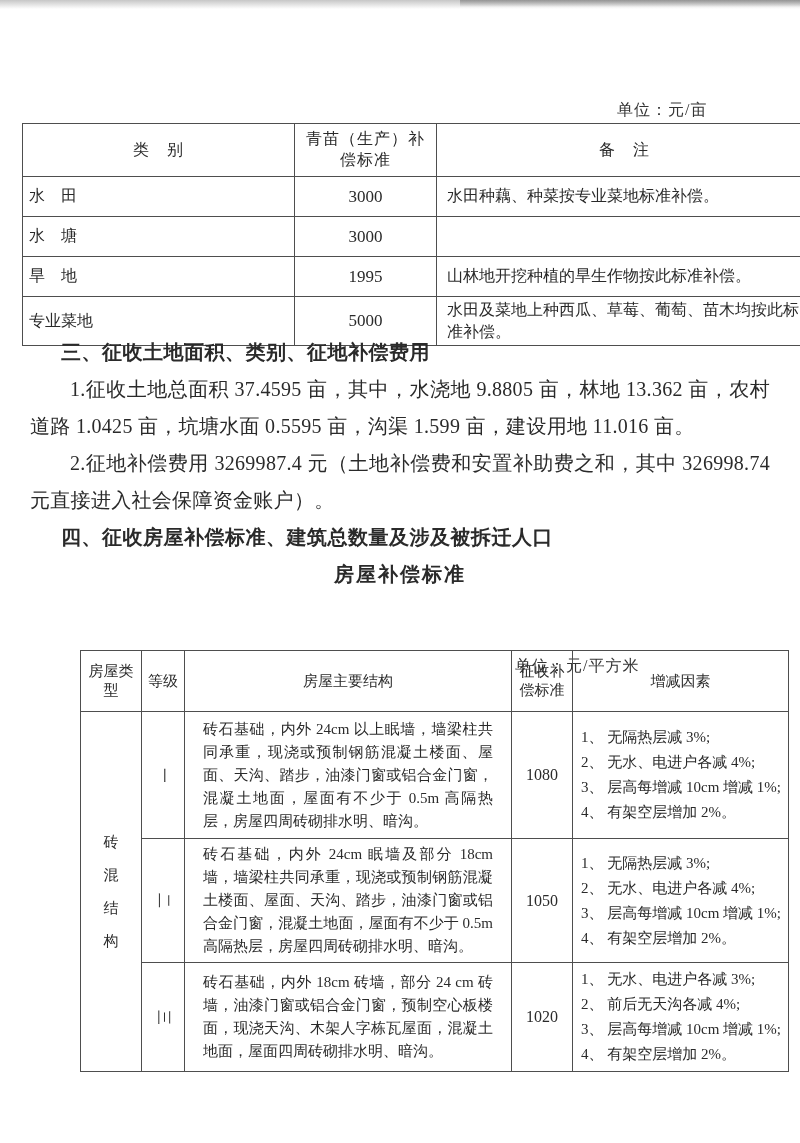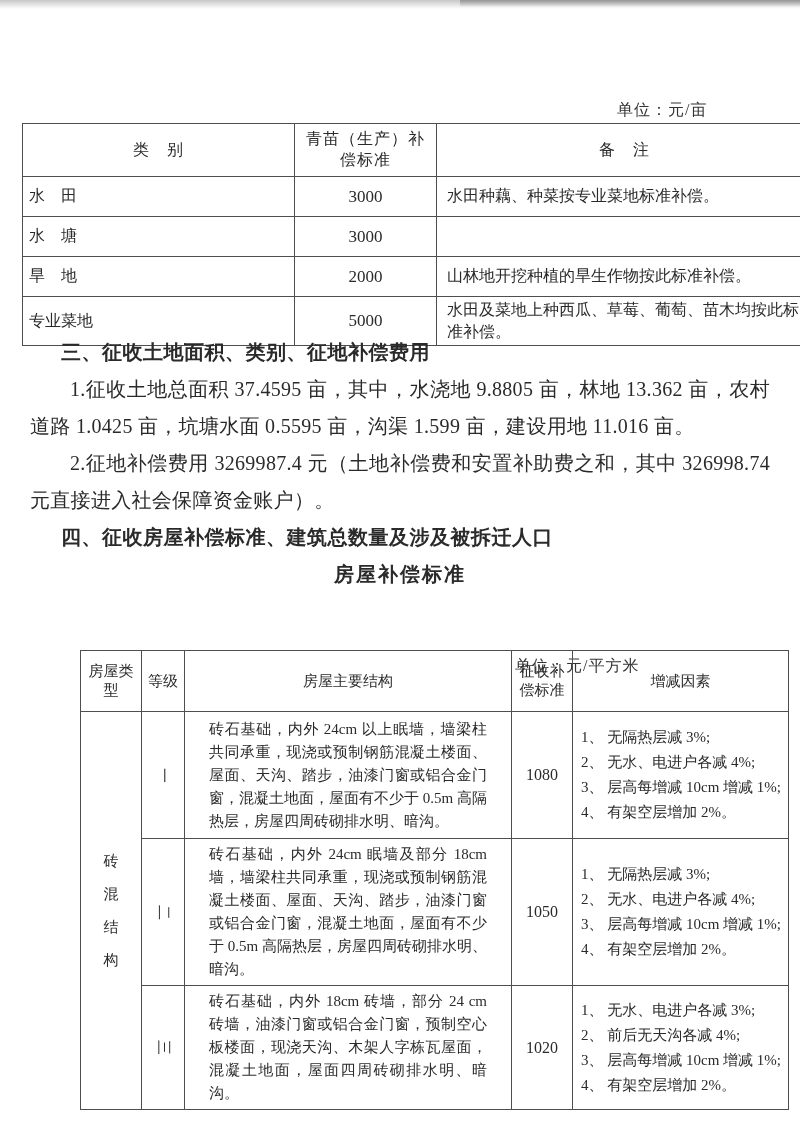--- a/index.html
+++ b/index.html
@@ -43,21 +43,21 @@
   .t2{left:80px;top:650px;width:643px;font-size:15px;}
   .t2 .c-type{width:48px;text-align:center;}
   .t2 .c-grade{width:30px;text-align:center;}
   .t2 .c-struct{width:314px;}
   .t2 .c-std{width:48px;text-align:center;}
   .t2 .c-fact{width:203px;}
   .t2 .hrow th{height:56px;text-align:center;line-height:19px;}
   .t2 .r1 td{height:118px;}
   .t2 .r2 td{height:110px;}
   .t2 .r3 td{height:96px;}
-  .t2 .struct{line-height:23px;text-align:justify;padding:4px 24px;}
+  .t2 .struct{line-height:23px;text-align:justify;padding:4px 18px;}
   .t2 .factors{padding:4px 4px 4px 8px;line-height:25px;}
   .t2 .num{font-size:16px;}
   .vtext{width:1.15em;margin:8px auto;line-height:2.2;word-break:break-all;
     text-align:center;letter-spacing:0;}
   .grade span{display:inline-block;transform:rotate(90deg);}
 </style>
 </head>
 <body>
 
 <div class="page">
@@ -78,21 +78,21 @@
         <td class="c-std num">3000</td>
         <td class="c-rem">水田种藕、种菜按专业菜地标准补偿。</td>
       </tr>
       <tr class="drow">
         <td class="c-cat">水　塘</td>
         <td class="c-std num">3000</td>
         <td class="c-rem"></td>
       </tr>
       <tr class="drow">
         <td class="c-cat">旱　地</td>
-        <td class="c-std num">2000</td>
+        <td class="c-std num">1995</td>
         <td class="c-rem">山林地开挖种植的旱生作物按此标准补偿。</td>
       </tr>
       <tr class="drow drow-last">
         <td class="c-cat">专业菜地</td>
         <td class="c-std num">5000</td>
         <td class="c-rem" style="line-height:22px;">水田及菜地上种西瓜、草莓、葡萄、苗木均按此标准补偿。</td>
       </tr>
     </tbody>
   </table>
 

